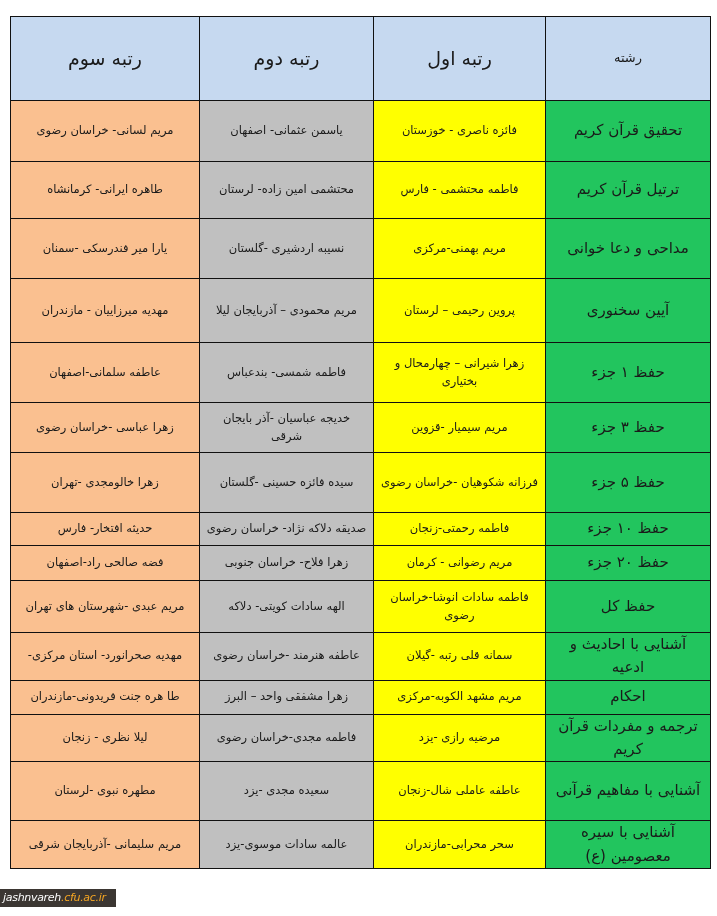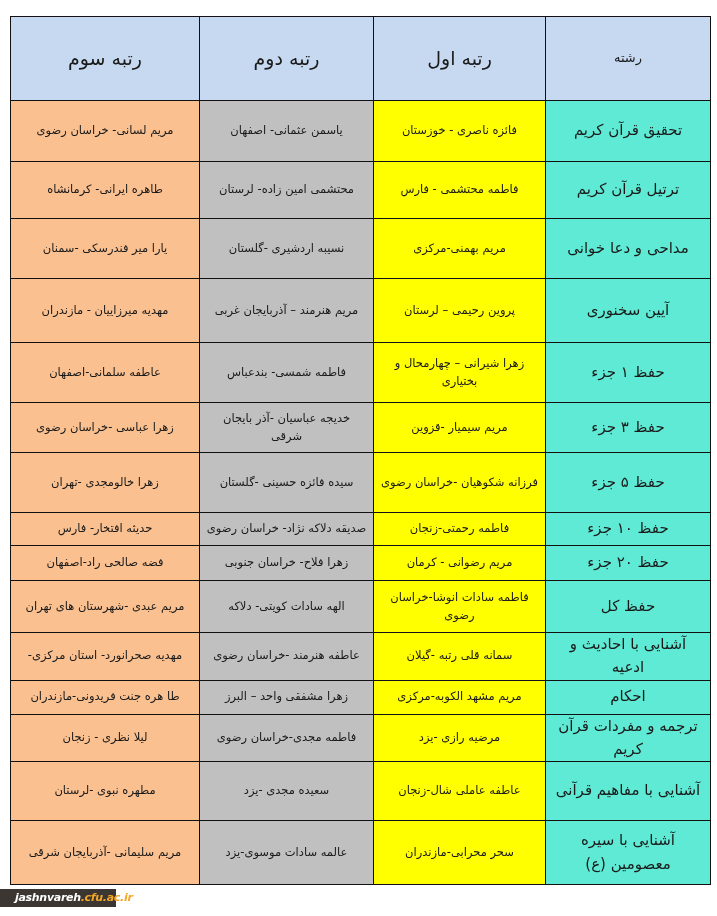--- a/index.html
+++ b/index.html
@@ -46,35 +46,35 @@
       background: #c6d9f0;
       font-weight: normal;
       font-size: 19px;
       height: 83px;
     }
     th.hdr.field-hdr { font-size: 13px; }
 
     td.third  { background: #fac090; font-size: 11.5px; margin-top: 22px; }
     td.second { background: #c0c0c0; font-size: 11.5px; }
     td.first  { background: #ffff00; font-size: 11.5px; margin-top: 32px; }
-    td.field  { background: #5eead4; font-size: 15px; }
+    td.field  { background: #22c55e; font-size: 15px; }
 
     .watermark {
       position: absolute;
       left: 0;
       top: 889px;
       width: 116px;
       height: 18px;
       background: #3b3632;
       font-family: "DejaVu Sans", sans-serif;
-      font-weight: bold;
+      font-weight: normal;
       font-style: italic;
       font-size: 11px;
       line-height: 18px;
-      padding-left: 15px;
+      padding-left: 3px;
       box-sizing: border-box;
       white-space: nowrap;
       letter-spacing: -0.3px;
     }
     .wm-a { color: #ffffff; }
     .wm-b { color: #f5a623; }
   </style>
 </head>
 <body>
 
@@ -108,21 +108,21 @@
         <td class="field">ترتیل قرآن کریم</td>
       </tr>
       <tr style="height:60px">
         <td class="third">یارا میر فندرسکی -سمنان</td>
         <td class="second">نسیبه اردشیری -گلستان</td>
         <td class="first">مریم بهمنی-مرکزی</td>
         <td class="field">مداحی و دعا خوانی</td>
       </tr>
       <tr style="height:64px">
         <td class="third">مهدیه میرزاییان - مازندران</td>
-        <td class="second">مریم هنرمند – آذربایجان غربی</td>
+        <td class="second">مریم محمودی – آذربایجان لیلا</td>
         <td class="first">پروین رحیمی – لرستان</td>
         <td class="field">آیین سخنوری</td>
       </tr>
       <tr style="height:60px">
         <td class="third">عاطفه سلمانی-اصفهان</td>
         <td class="second">فاطمه شمسی- بندعباس</td>
         <td class="first">زهرا شیرانی – چهارمحال و بختیاری</td>
         <td class="field">حفظ ۱ جزء</td>
       </tr>
       <tr style="height:50px">
@@ -172,21 +172,21 @@
         <td class="second">فاطمه مجدی-خراسان رضوی</td>
         <td class="first">مرضیه رازی -یزد</td>
         <td class="field">ترجمه و مفردات قرآن کریم</td>
       </tr>
       <tr style="height:59px">
         <td class="third">مطهره نبوی -لرستان</td>
         <td class="second">سعیده مجدی -یزد</td>
         <td class="first">عاطفه عاملی شال-زنجان</td>
         <td class="field">آشنایی با مفاهیم قرآنی</td>
       </tr>
-      <tr style="height:64px">
+      <tr style="height:48px">
         <td class="third">مریم سلیمانی -آذربایجان شرقی</td>
         <td class="second">عالمه سادات موسوی-یزد</td>
         <td class="first">سحر محرابی-مازندران</td>
         <td class="field">آشنایی با سیره معصومین (ع)</td>
       </tr>
     </tbody>
   </table>
 
   <div class="watermark"><span class="wm-a">jashnvareh</span><span class="wm-b">.cfu.ac.ir</span></div>
 </div>

